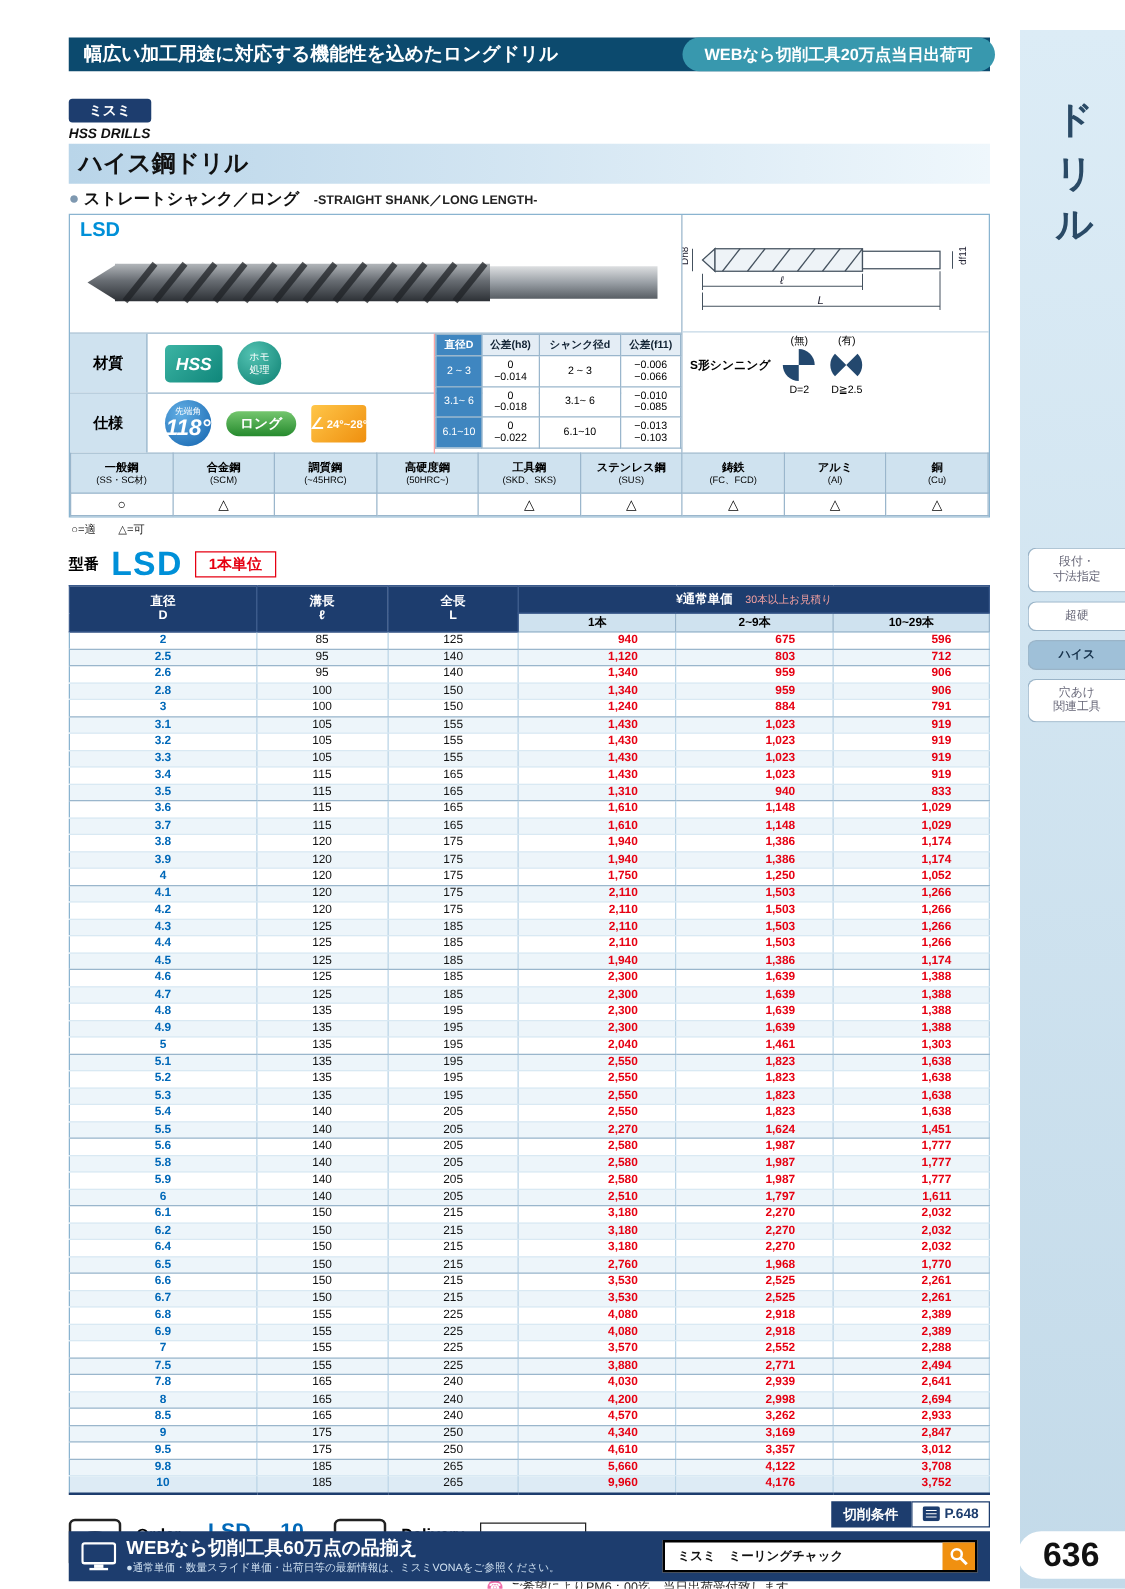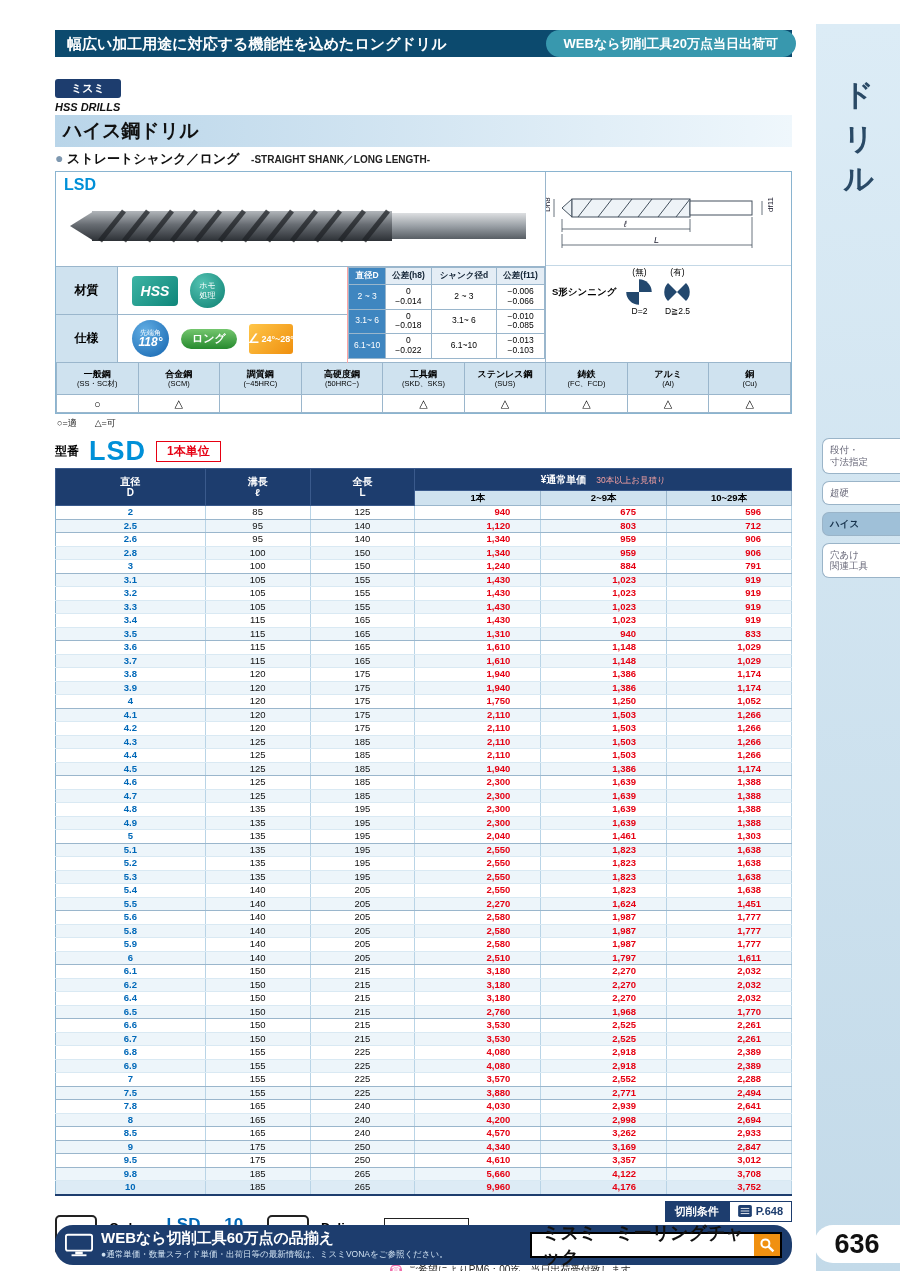--- a/index.html
+++ b/index.html
@@ -10,21 +10,21 @@
   
   .sidebar-bg { position:absolute; right:0; top:24px; bottom:0; width:84px;
     background:linear-gradient(to bottom,#dcecf6,#c3dae9); }
   .drill-tab { position:absolute; right:0; top:34px; width:84px; height:210px;
     display:flex; align-items:flex-start; justify-content:center; padding-top:26px; }
   .drill-tab span { writing-mode:vertical-rl; text-orientation:upright;
     font-size:30px; font-weight:bold; color:#2a4a66; letter-spacing:10px; }
   .side-nav { position:absolute; right:0; top:438px; width:78px; }
   .side-item { background:#fff; border:1px solid #9ab4c8; border-right:none;
     border-radius:7px 0 0 7px; font-size:9.5px; color:#667; padding:5px 7px;
-    margin-bottom:7px; white-space:pre-line; line-height:1.25; }
+    margin-bottom:7px; white-space:pre-line; line-height:1.25;text-align:center; }
   .side-item.active { background:#9fc0d8; color:#15304a; font-weight:bold; }
   .page-number { position:absolute; right:0; bottom:8px; width:86px; height:38px;
     background:#fff; border-radius:19px 0 0 19px; text-align:center;
     font-size:27px; font-weight:bold; color:#111; line-height:38px; }
 
   
   .main { position:absolute; left:55px; top:30px; width:737px; }
 
   .top-bar { position:relative; height:27px; background:#0c4a6e; color:#fff;
     font-size:15px; font-weight:bold; line-height:27px; padding-left:12px; }
@@ -111,38 +111,38 @@
   .example .col { text-align:center; }
   .example .code { color:#0068b8; font-size:17px; font-weight:bold; border-bottom:1px solid #5a7a9a; padding:0 4px; }
   .example .cap { font-size:9px; margin-top:3px; }
   .stock-box { border:1.5px solid #222; background:#fff; display:flex; align-items:center; gap:6px;
     padding:6px 10px; font-size:13px; font-weight:bold; height:34px; margin-top:3px; }
   .appendix { display:flex; align-items:center; gap:4px; font-size:11px; font-weight:bold; margin-top:12px; }
   .same-day { position:absolute; left:335px; top:62px; font-size:10px; color:#222; }
 
   
   .footer-bar { position:absolute; left:55px; bottom:6px; width:737px; height:40px; background:#1d3d6e;
-    display:flex; align-items:center; padding-left:10px; color:#fff;border-radius:18px; }
+    display:flex; align-items:center; padding-left:10px; color:#fff; }
   .footer-text { margin-left:8px; }
   .footer-text .h { font-size:15px; font-weight:bold; }
   .footer-text .s { font-size:8.5px; color:#cfe0f0; margin-top:1px; }
   .search-box { position:absolute; right:10px; top:7px; width:252px; height:26px; background:#fff;
     border:2px solid #000; display:flex; align-items:center; }
-  .search-box .txt { flex:1; font-size:18px; font-weight:bold; color:#111; padding-left:10px; }
+  .search-box .txt { flex:1; font-size:10px; font-weight:bold; color:#111; padding-left:10px; }
   .search-btn { width:26px; height:100%; background:#f09010; display:flex; align-items:center; justify-content:center; }
 
   
   .ic-hss { width:46px; height:30px; background:linear-gradient(135deg,#3cb4a4,#0f867a); color:#fff;
     font-style:italic; font-weight:bold; font-size:14px; display:flex; align-items:center; justify-content:center; border-radius:4px; }
   .ic-homo { width:35px; height:35px; border-radius:50%; background:radial-gradient(circle at 35% 30%,#53c2b2,#0d8072);
     color:#fff; font-size:8px; display:flex; align-items:center; justify-content:center; text-align:center; line-height:1.15; }
   .ic-tip { width:37px; height:37px; border-radius:50%; background:radial-gradient(circle at 35% 30%,#62aee4,#1263ae);
     color:#fff; display:flex; flex-direction:column; align-items:center; justify-content:center; line-height:1; }
   .ic-tip .t { font-size:7px; }
-  .ic-tip .v { font-size:12px; font-weight:bold; font-style:italic; }
+  .ic-tip .v { font-size:18px; font-weight:bold; font-style:italic; }
   .ic-long { height:20px; padding:0 11px; border-radius:10px; background:linear-gradient(#74c66e,#268a2e);
     color:#fff; font-weight:bold; font-size:11px; display:flex; align-items:center; }
   .ic-angle { width:44px; height:30px; background:linear-gradient(135deg,#ffc649,#ef8f0e); color:#fff;
     font-weight:bold; font-size:9px; display:flex; align-items:center; justify-content:center; gap:2px; border-radius:3px; }
   .ic-angle .a { font-size:13px; }
 </style>
 </head>
 <body>
 
 <div class="sidebar-bg"></div>

